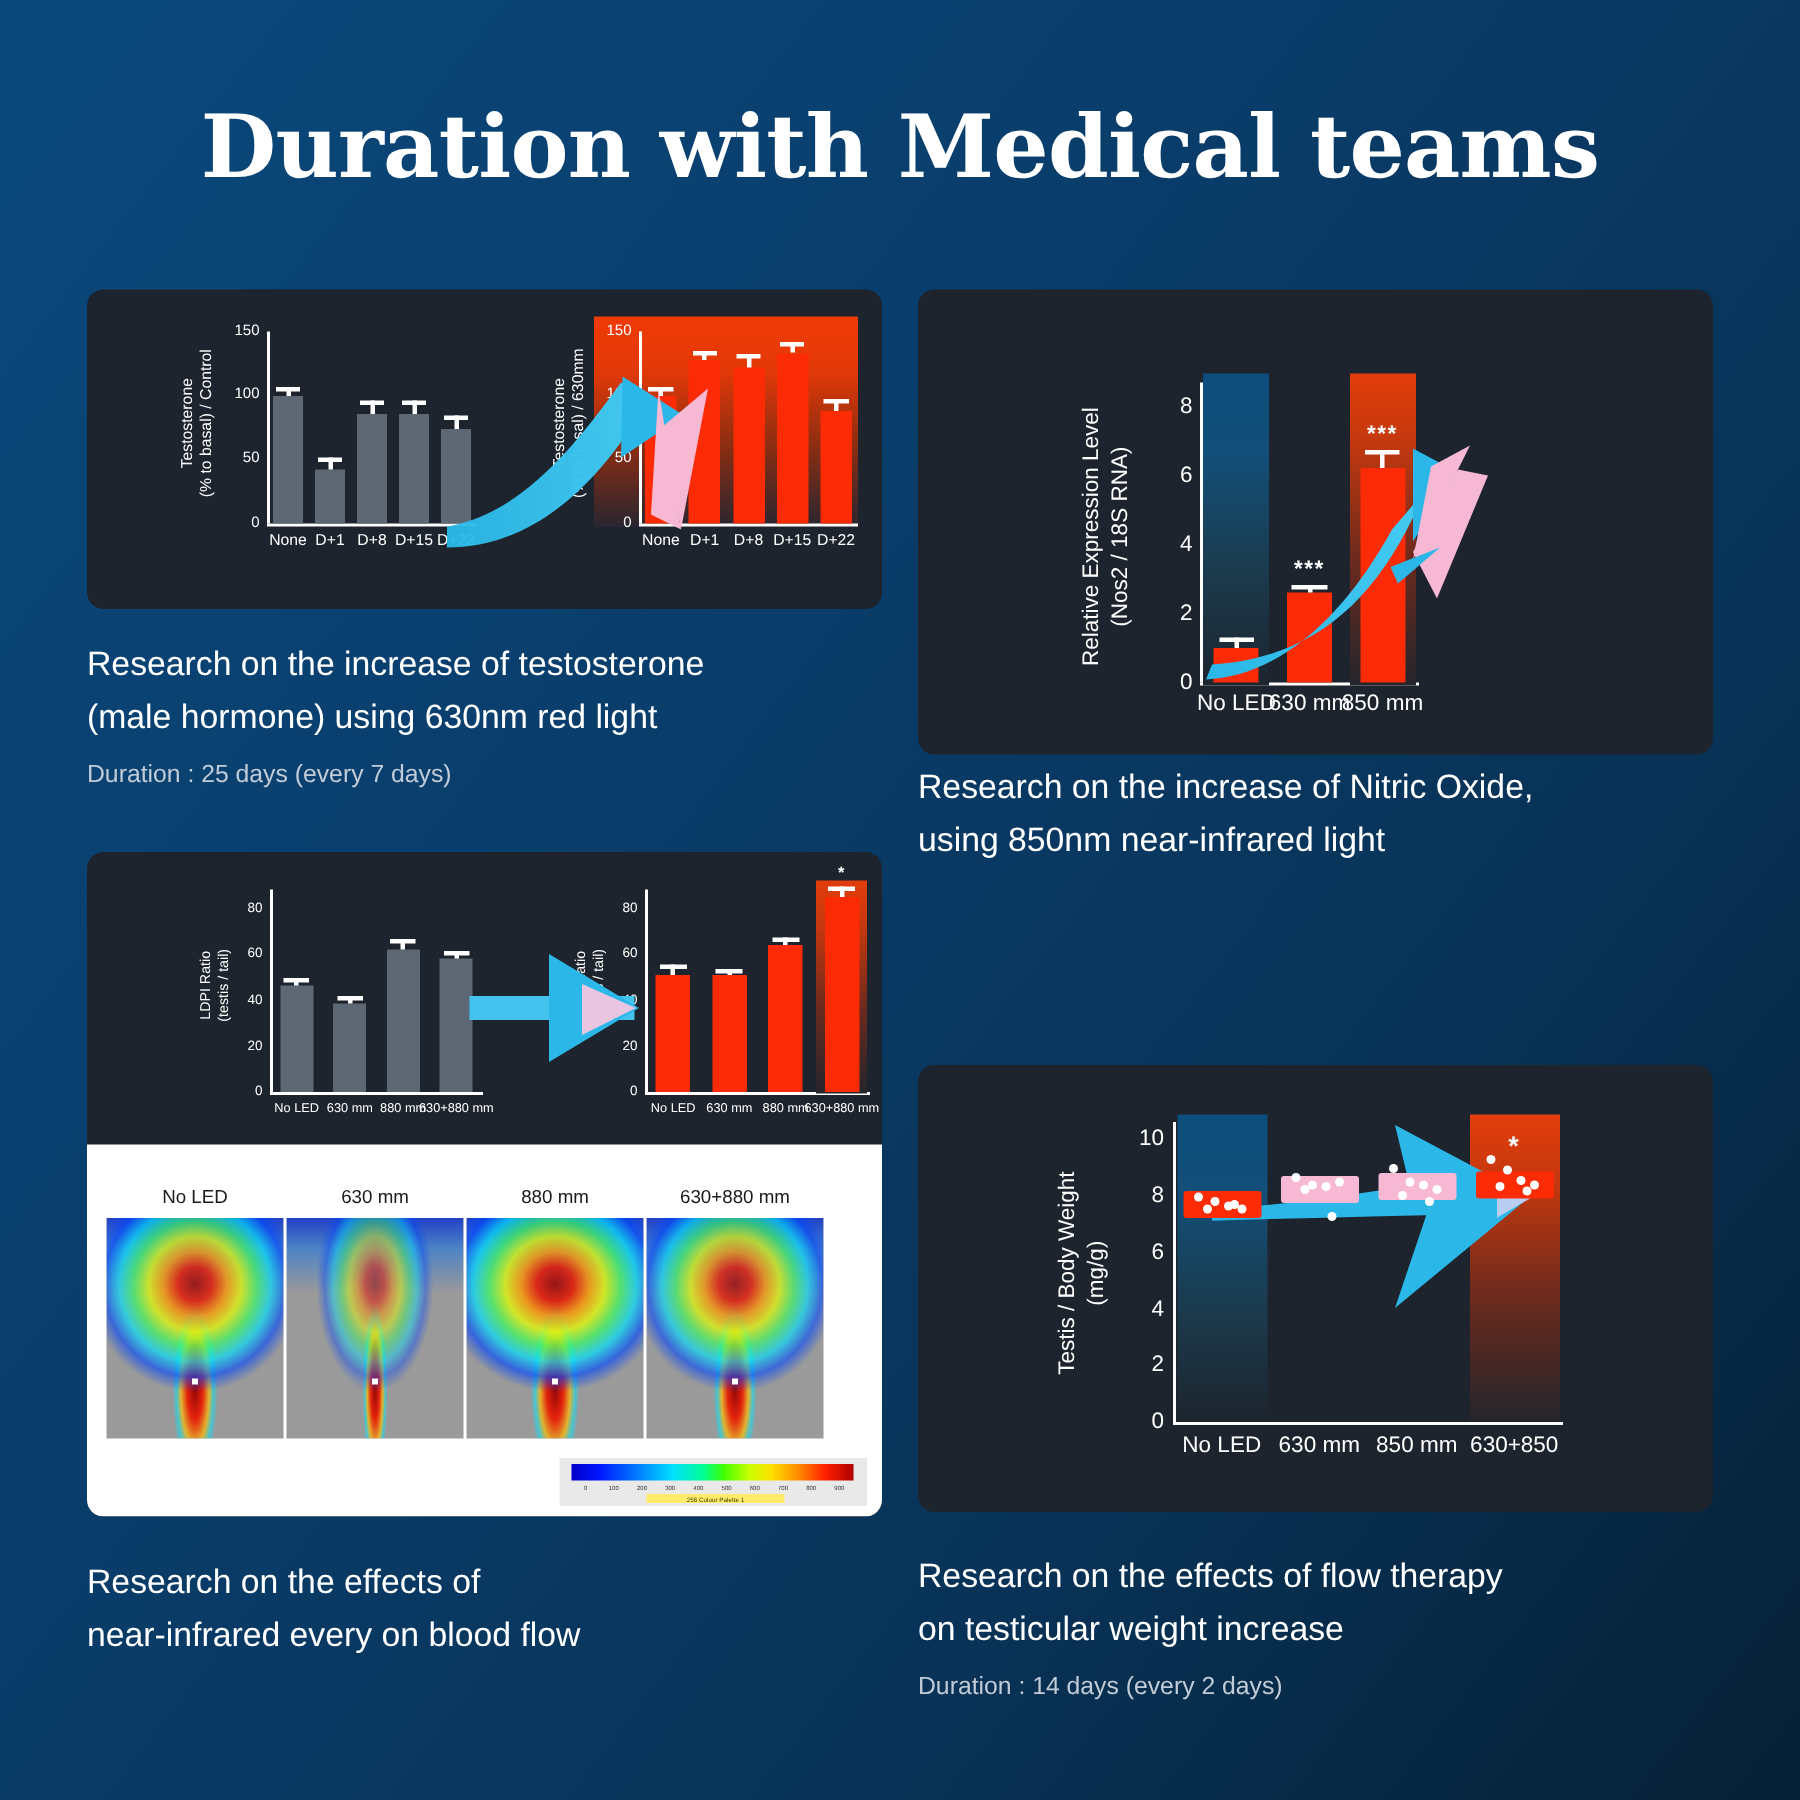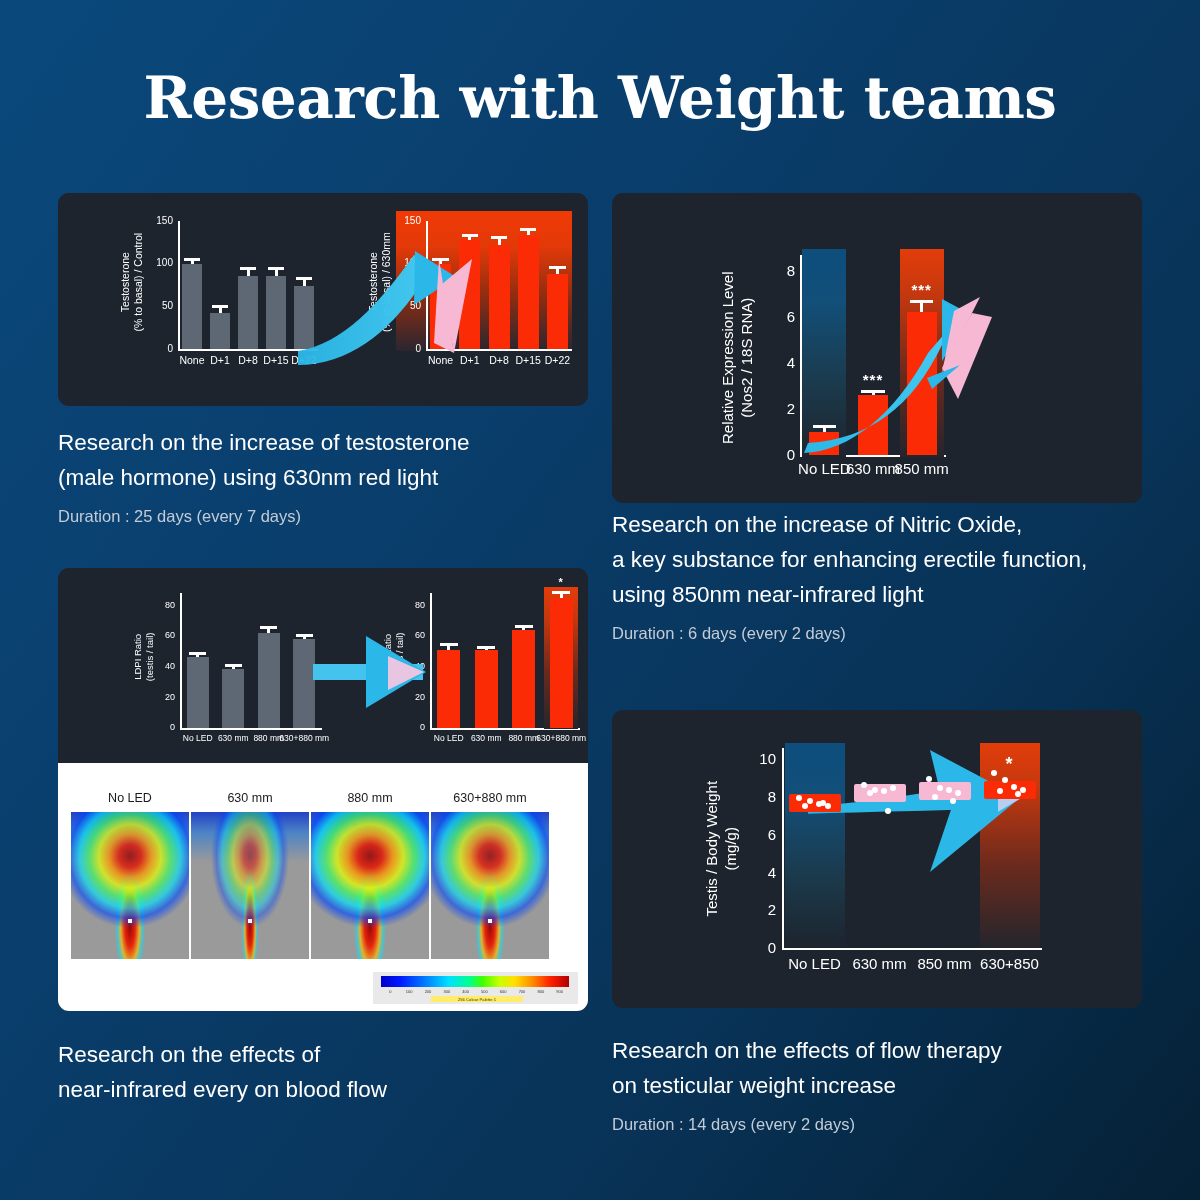--- a/index.html
+++ b/index.html
@@ -134,21 +134,21 @@
   #cap-testis       { left:612px; top:1034px; width:540px; }
 </style>
 </head>
 <body>
 
 <div id="bg"></div>
 <div id="bg2"></div>
 
 <div class="page">
 
-  <div id="title">Research with Weight teams</div>
+  <div id="title">Duration with Medical teams</div>
 
   <div class="card" id="card-testosterone">
     <div class="chartwrap" id="plot-testosterone">
         <div class="panel-orange" style="left: 338px; top: 18px; width: 176px; height: 140px;"></div>
         <div class="axis-line" style="left: 120px; top: 28px; width: 1.6px; height: 128px;"></div>
         <div class="axis-line" style="left: 120px; top: 156px; width: 140px; height: 1.6px;"></div>
         <div class="tick-label" style="font-size: 10px; right: 415px; top: 149.8px;">0</div>
         <div class="tick-label" style="font-size: 10px; right: 415px; top: 107.133px;">50</div>
         <div class="tick-label" style="font-size: 10px; right: 415px; top: 64.4667px;">100</div>
         <div class="tick-label" style="font-size: 10px; right: 415px; top: 21.8px;">150</div>
@@ -429,24 +429,22 @@
     <div class="headline">
       <div>Research on the increase of testosterone</div>
       <div>(male hormone) using 630nm red light</div>
     </div>
     <div class="duration">Duration : 25 days (every 7 days)</div>
   </div>
 
   <div class="caption" id="cap-nitric">
     <div class="headline">
       <div>Research on the increase of Nitric Oxide,</div>
-      <div>a key substance for enhancing erectile function,</div>
       <div>using 850nm near-infrared light</div>
     </div>
-    <div class="duration">Duration : 6 days (every 2 days)</div>
   </div>
 
   <div class="caption" id="cap-ldpi">
     <div class="headline">
       <div>Research on the effects of</div>
       <div>near-infrared every on blood flow</div>
     </div>
   </div>
 
   <div class="caption" id="cap-testis">

